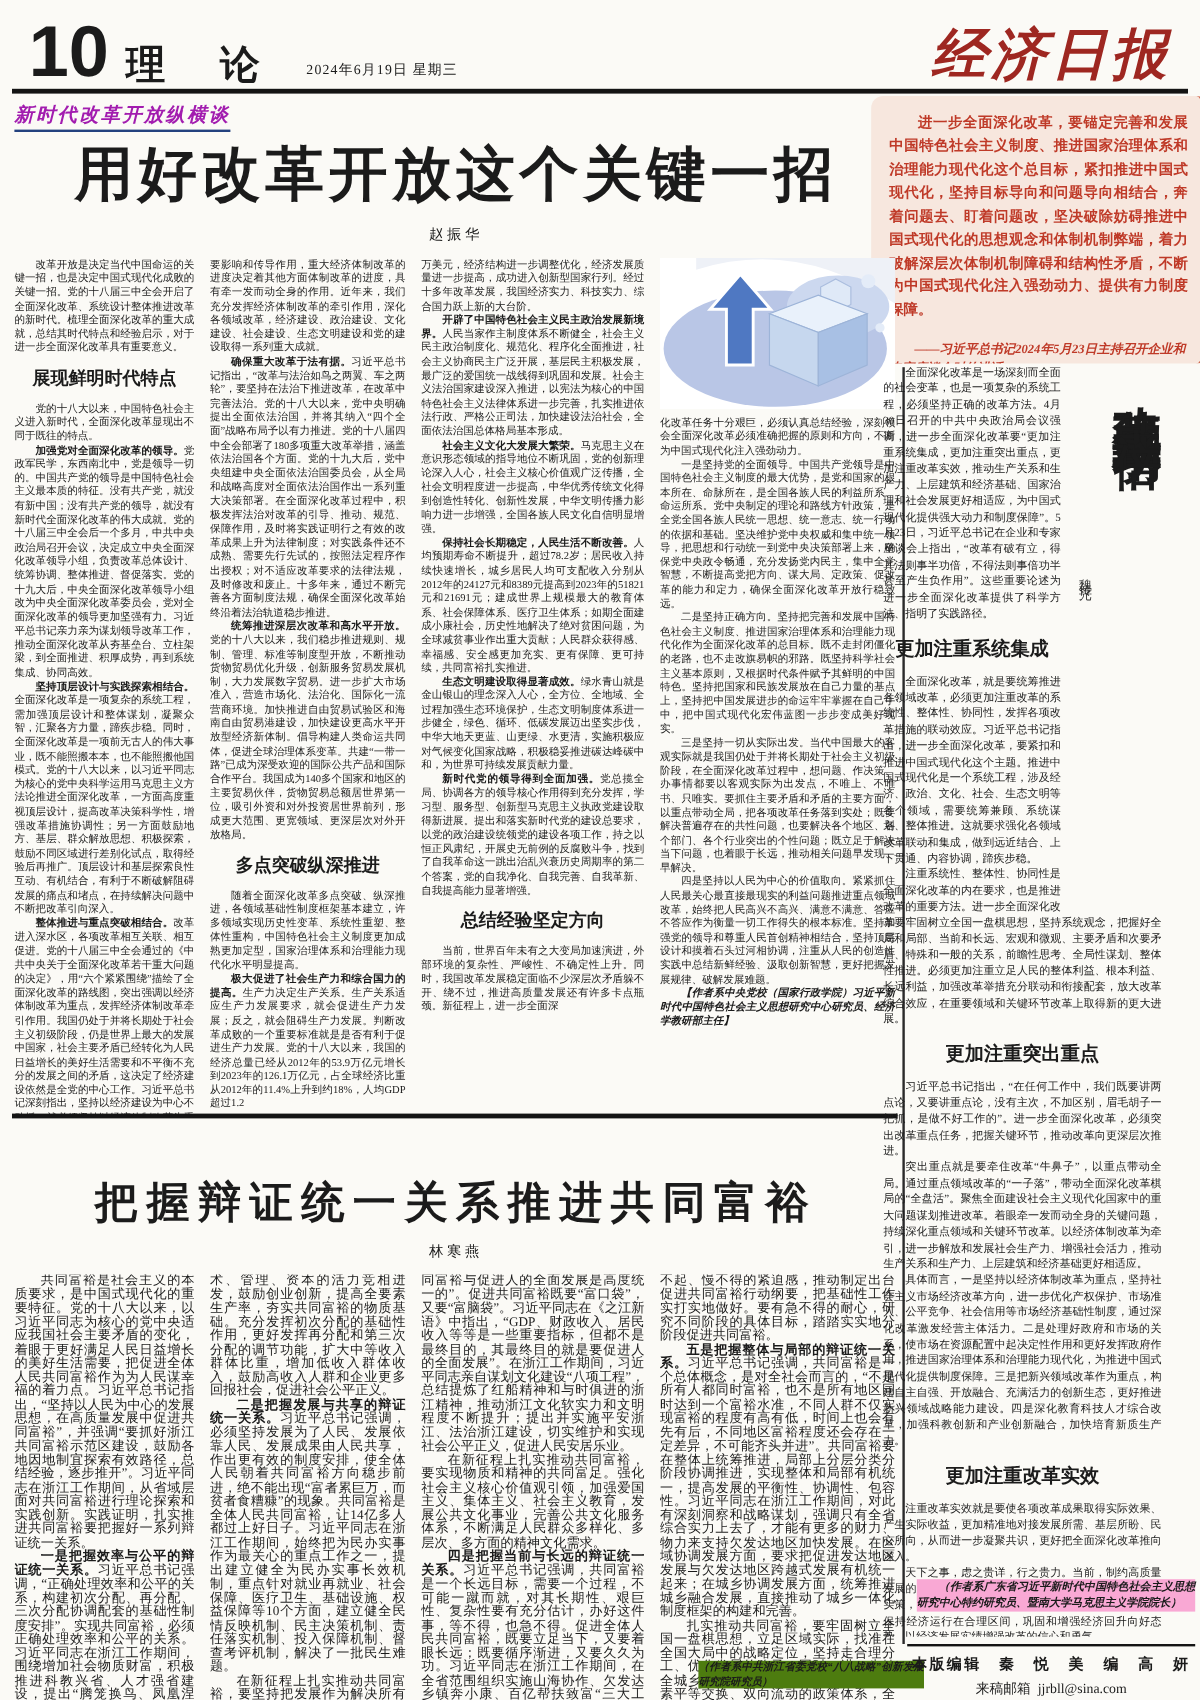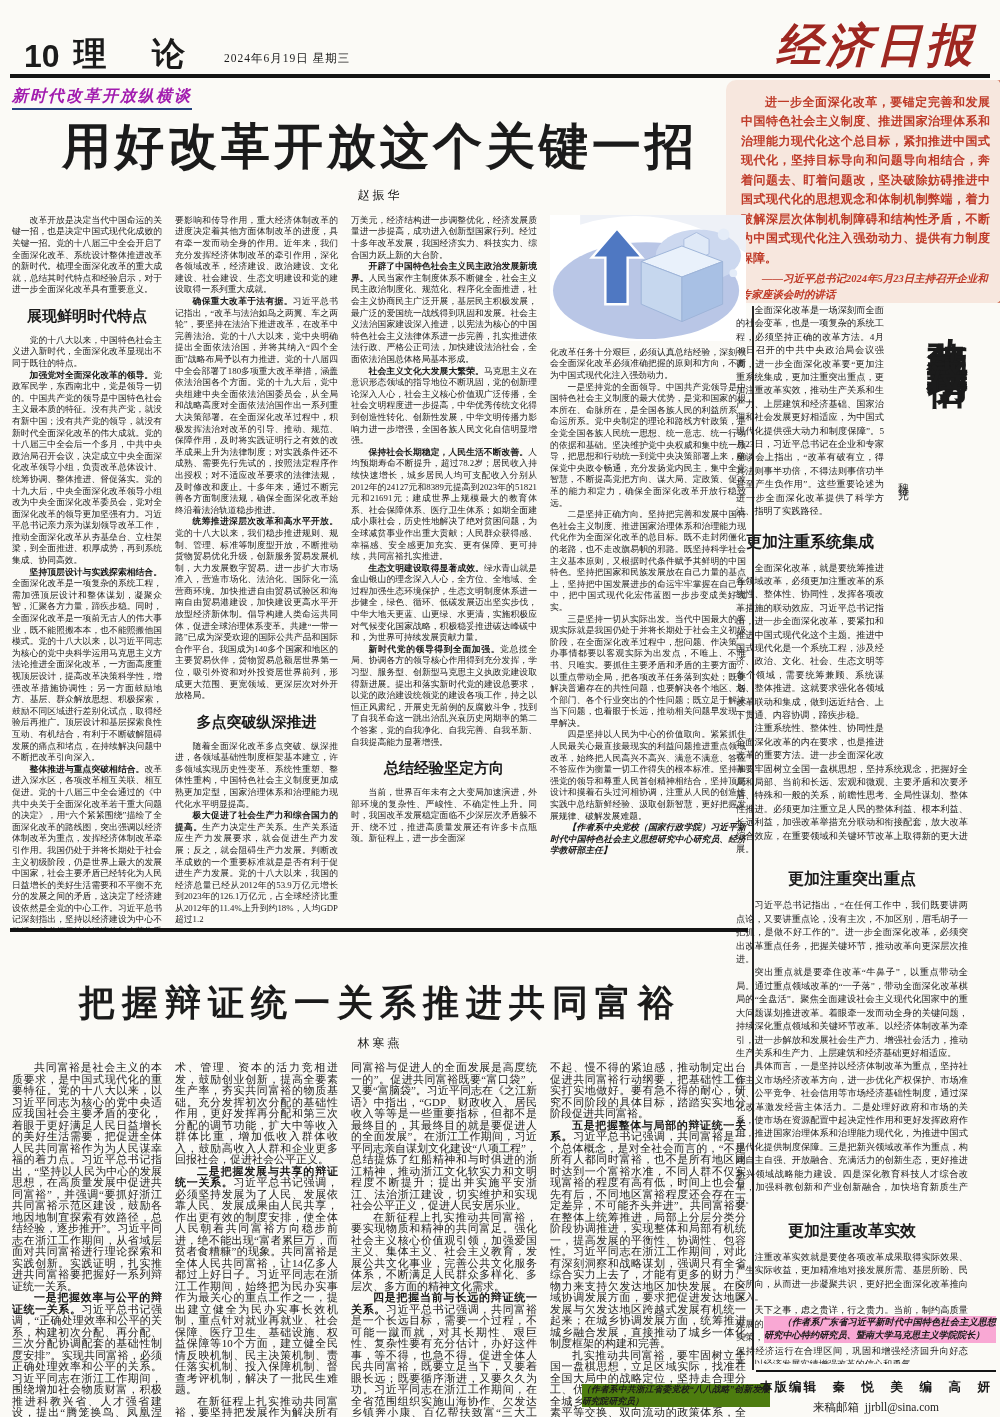--- a/index.html
+++ b/index.html
@@ -1,33 +1,33 @@
 <!DOCTYPE html>
 <html><head>
 <meta charset="utf-8">
 <style>
   html,body{margin:0;padding:0;background:#e8e8e4;}
   .page{position:relative;width:1000px;height:1417px;margin:0 auto;background:#fbfaf6;
         font-family:"Liberation Serif","DejaVu Serif",serif;color:#1b1b1b;overflow:hidden;}
 
   
   .hdr{position:absolute;left:24px;top:12px;width:952px;height:58px;display:flex;align-items:flex-end;}
-  .pgno{font-family:"Liberation Sans","DejaVu Sans",sans-serif;font-weight:900;font-size:32px;line-height:.88;text-align:right;}
+  .pgno{font-family:"Liberation Sans","DejaVu Sans",sans-serif;font-weight:900;font-size:60px;line-height:.88;text-align:right;}
   .section{font-family:"DejaVu Serif",serif;font-weight:900;font-size:33px;letter-spacing:17px;margin-left:14px;line-height:1;white-space:nowrap;}
   .date{font-size:11.5px;margin-left:22px;padding-bottom:4px;letter-spacing:1px;}
   .masthead{margin-left:auto;font-family:"DejaVu Serif",serif;font-style:italic;font-weight:900;
             font-size:46px;color:#9e2721;letter-spacing:4px;line-height:1;padding-bottom:2px;}
   .hdr-rule{position:absolute;left:10px;top:74px;width:980px;height:4px;background:#141414;}
 
   
   .quote{position:absolute;left:726px;top:80px;width:249px;height:202px;background:#f7e7de;
          border-right:7px solid #cd6a50;border-radius:10px 12px 12px 10px;
          padding:13px 12px 8px 15px;color:#bf3a28;overflow:hidden;}
   .quote-text{margin:0;font-size:12px;line-height:1.62;font-weight:700;text-align:justify;text-indent:2em;}
-  .quote-attr{font-size:10.5px;font-style:italic;font-weight:700;margin-top:3px;line-height:1.5;}
+  .quote-attr{font-size:10.5px;font-style:italic;font-weight:700;margin-top:16px;line-height:1.5;}
   .quote-attr .l1{text-indent:2em;display:block;}
 
   
   .blk{margin:0;text-align:justify;text-indent:2em;}
   .blk.cont{text-indent:0;}
   .blk.subhead{text-indent:0;text-align:center;font-family:"Liberation Sans","DejaVu Sans",sans-serif;
                font-weight:700;font-size:15px;line-height:1.25;margin:11px 0 9px;}
   .blk.attr{font-style:italic;font-weight:700;}
   .lead{font-family:"Liberation Sans","DejaVu Sans",sans-serif;font-weight:700;}
 

